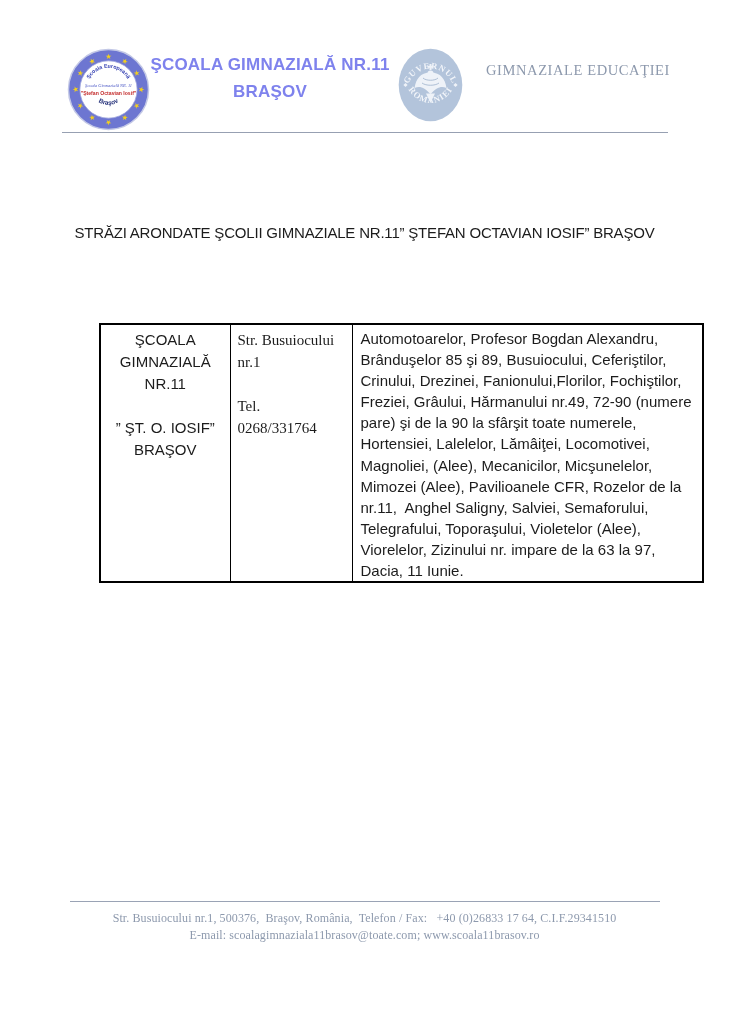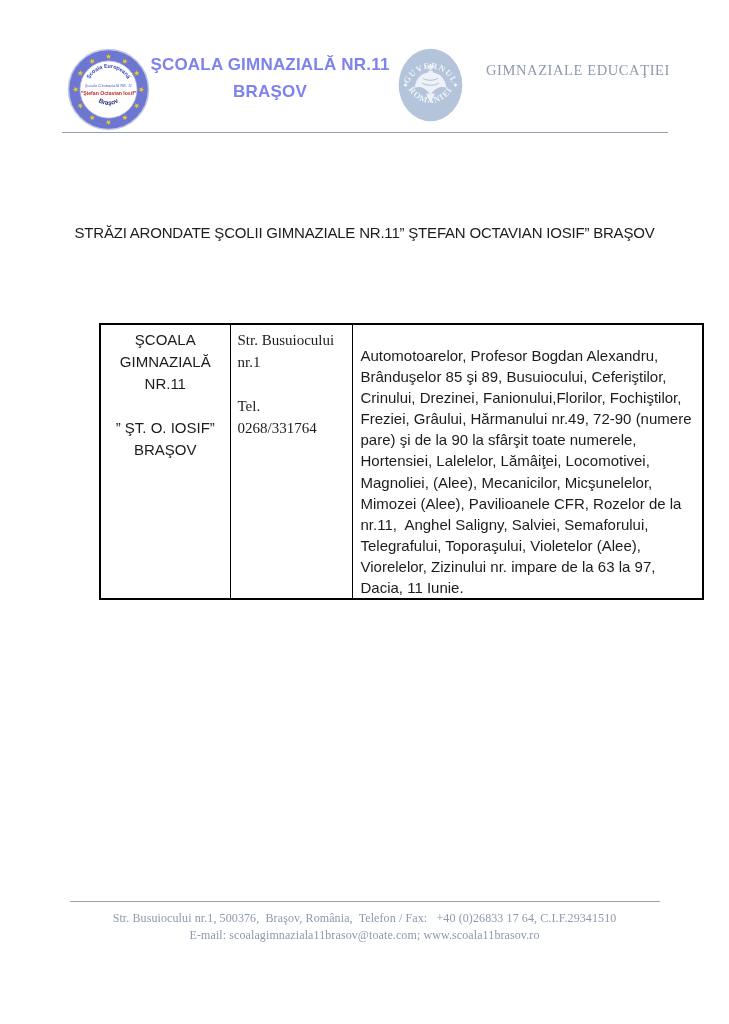--- a/index.html
+++ b/index.html
@@ -68,21 +68,21 @@
   }
   td.cell-contact {
     width: 122px;
     line-height: 22px;
     padding: 4px 4px 0 7px;
     font-family: Liberation Serif, serif;
   }
   td.cell-streets {
     width: 351px;
     line-height: 21.1px;
-    padding: 20px 7px 0 8px;
+    padding: 3px 7px 0 8px;
   }
 
   
   .footer-rule {
     position: absolute; left: 70px; top: 901px; width: 590px;
     border-top: 1.2px solid #9aa3b5;
   }
   .page-footer {
     position: absolute; left: 0; top: 910px; width: 729px;
     text-align: center;

